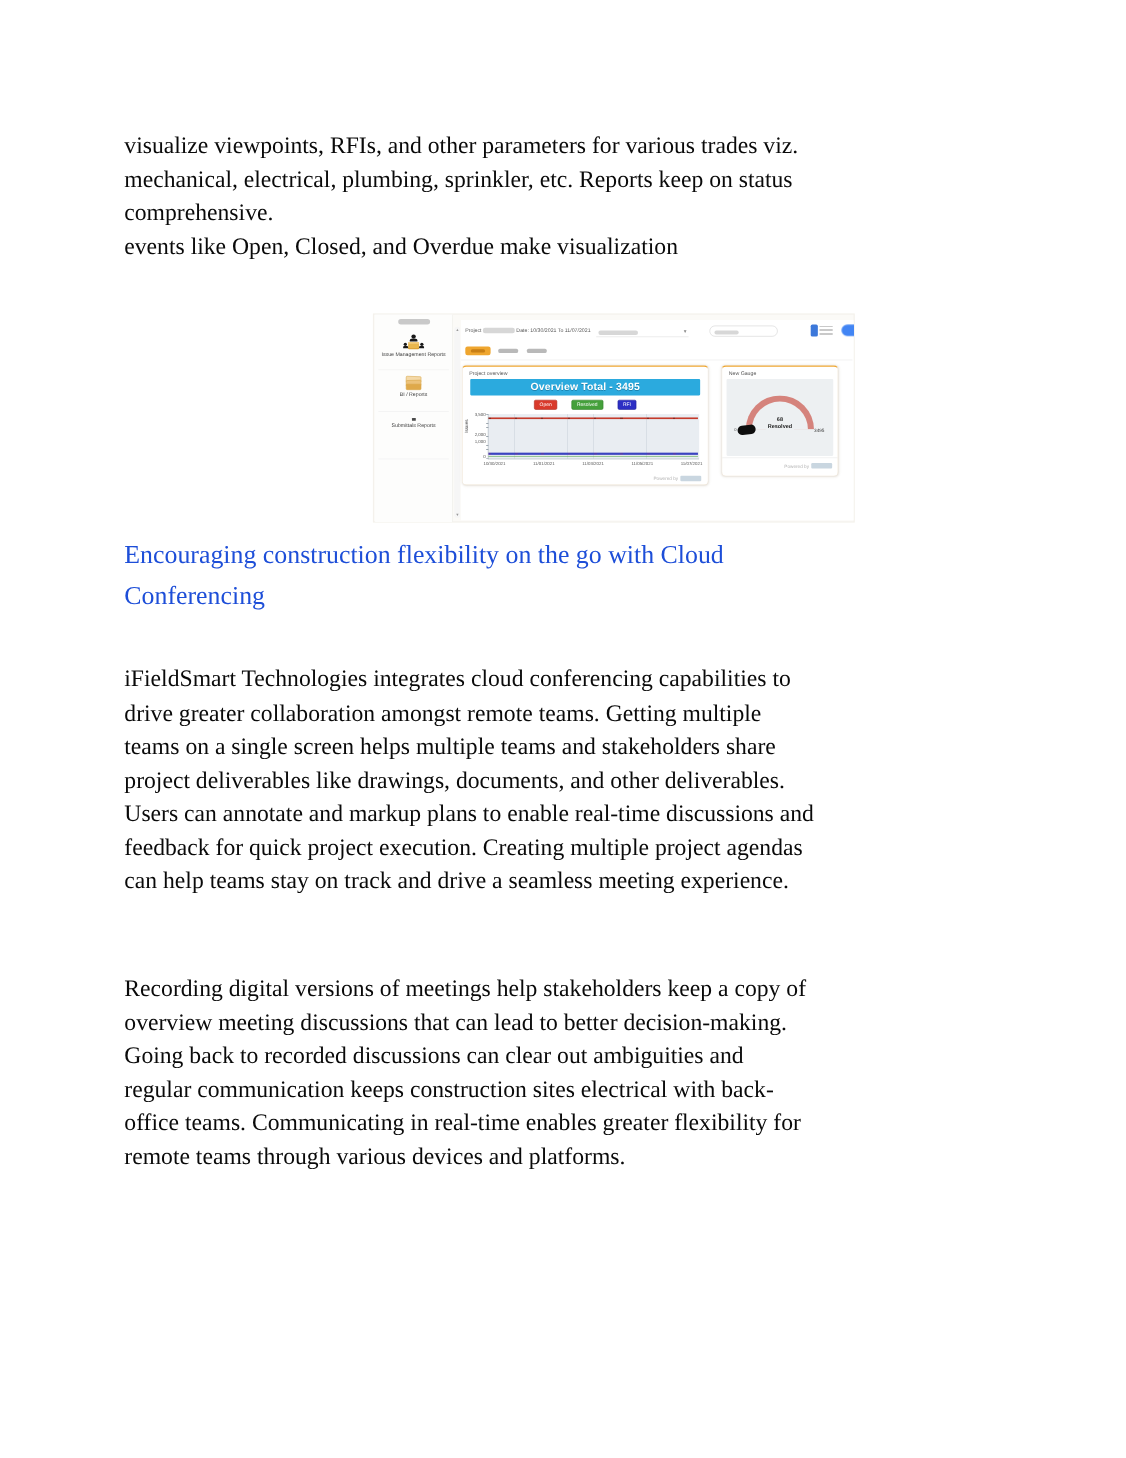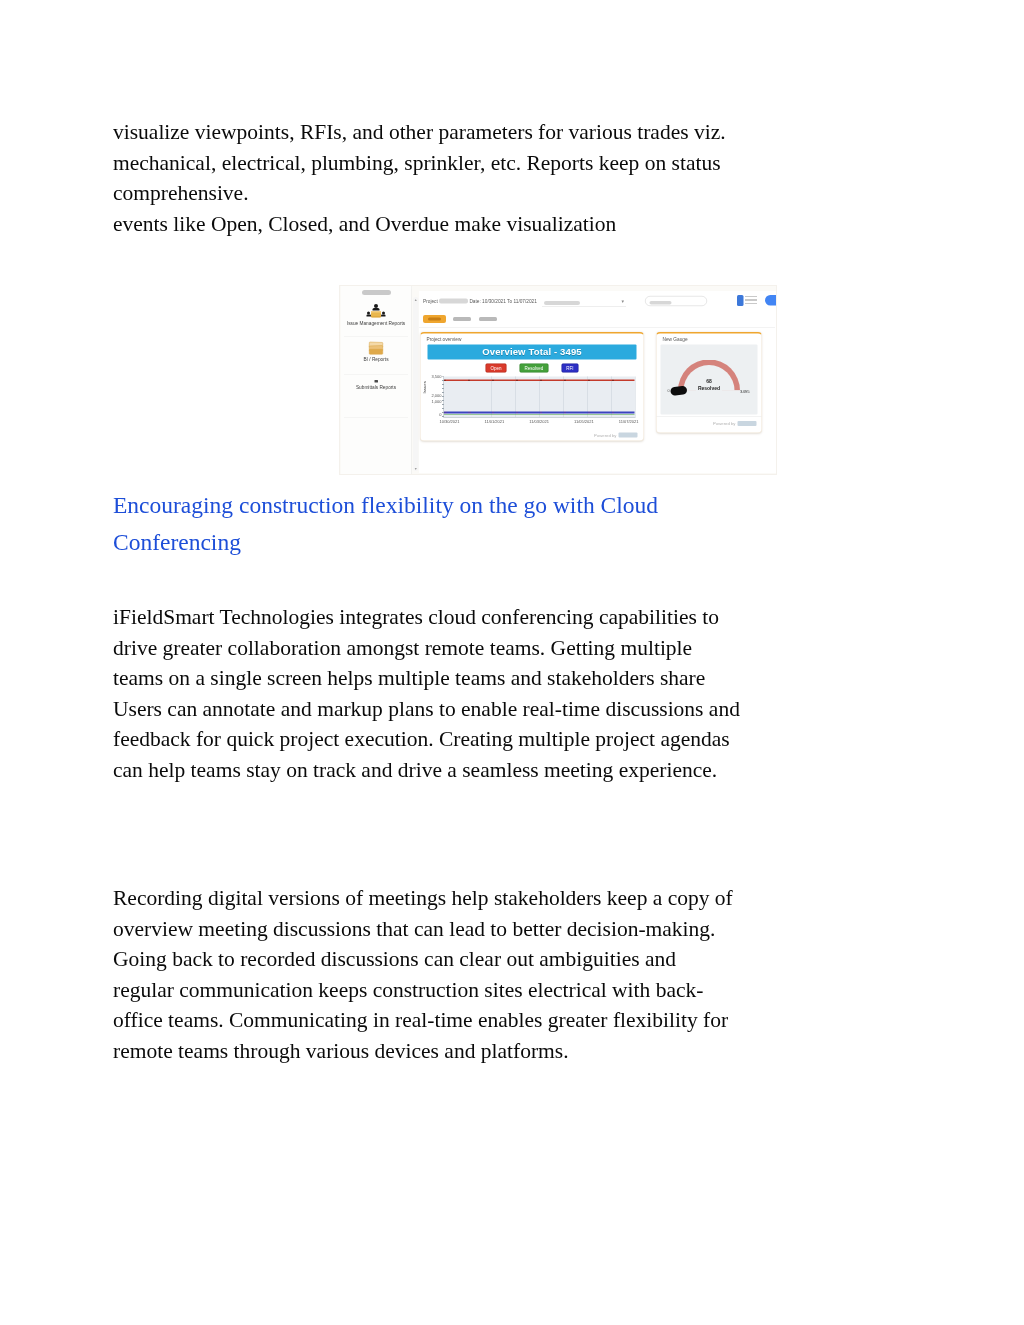--- a/index.html
+++ b/index.html
@@ -252,20 +252,21 @@
 
   <h2 class="heading">
     <div>Encouraging construction flexibility on the go with Cloud</div>
     <div>Conferencing</div>
   </h2>
 
   <div class="para p2">
     <div>iFieldSmart Technologies integrates cloud conferencing capabilities to</div>
     <div>drive greater collaboration amongst remote teams. Getting multiple</div>
     <div>teams on a single screen helps multiple teams and stakeholders share</div>
+    <div>project deliverables like drawings, documents, and other deliverables.</div>
     <div>Users can annotate and markup plans to enable real-time discussions and</div>
     <div>feedback for quick project execution. Creating multiple project agendas</div>
     <div>can help teams stay on track and drive a seamless meeting experience.</div>
   </div>
 
   <div class="para p3">
     <div>Recording digital versions of meetings help stakeholders keep a copy of</div>
     <div>overview meeting discussions that can lead to better decision-making.</div>
     <div>Going back to recorded discussions can clear out ambiguities and</div>
     <div>regular communication keeps construction sites electrical with back-</div>

